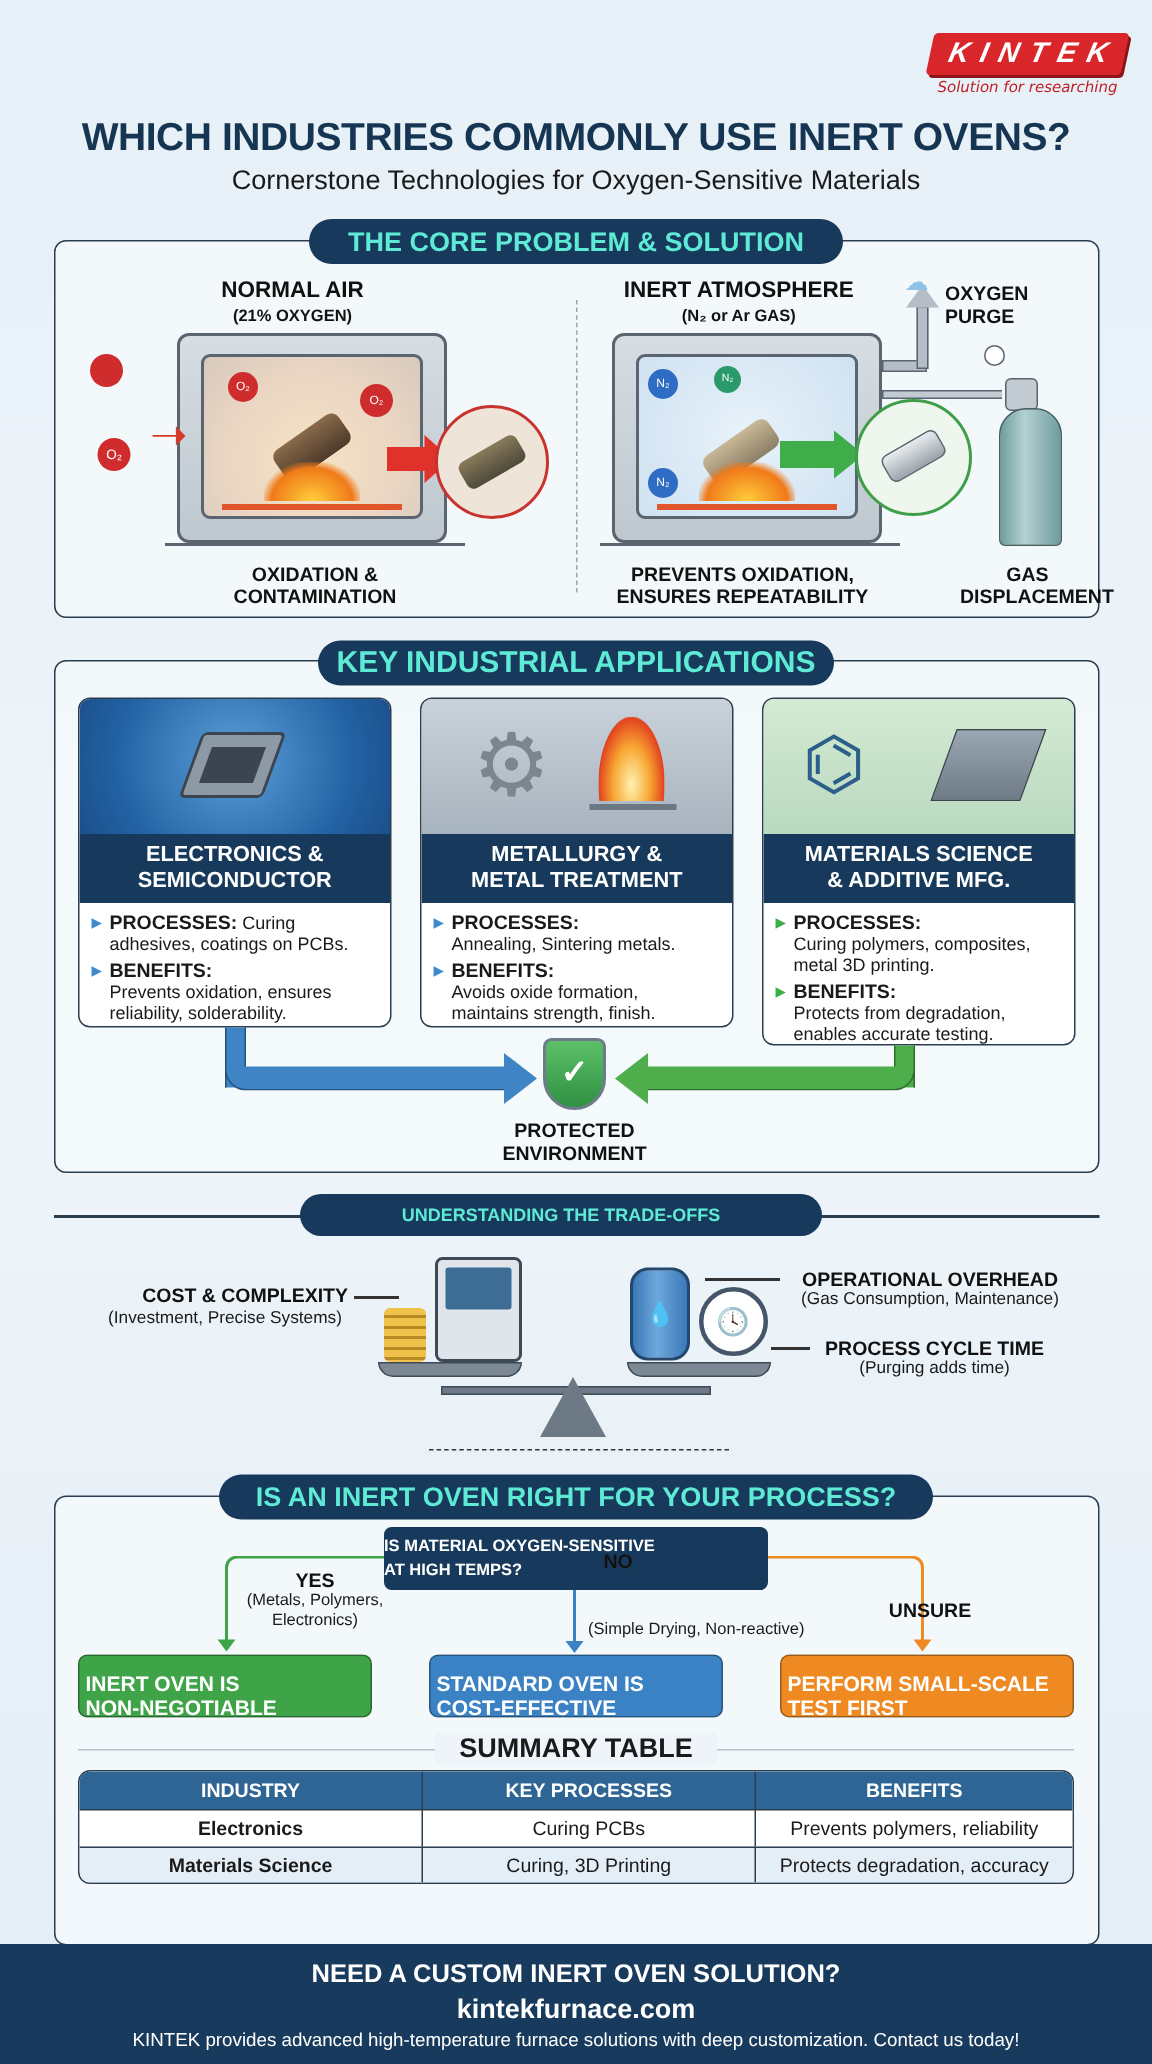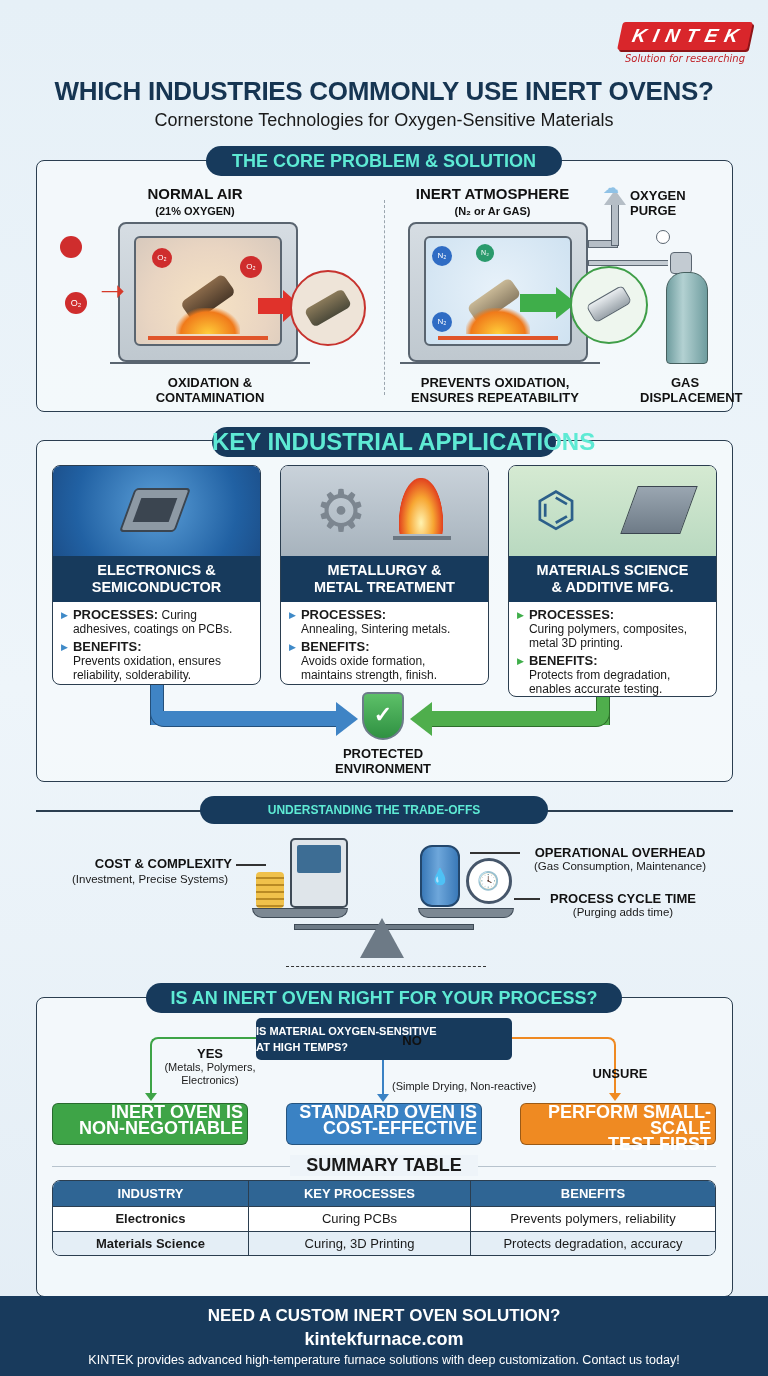--- a/index.html
+++ b/index.html
@@ -17,21 +17,21 @@
 .h-sub{font-size:11px;font-weight:bold}
 .oven{border:2px solid #5a6570;border-radius:8px;background:linear-gradient(#d6dde3,#bfc8cf)}
 .oven-in{border:2px solid #5a6570;border-radius:6px}
 .card{border:1.5px solid #2b3e50;border-radius:8px;background:#fff;overflow:hidden}
 .card-img{height:90px}
 .card-title{background:#173a5c;color:#fff;font-weight:bold;text-align:center;font-size:14.5px;line-height:17px;padding:6px 4px}
 .card-body{padding:6px 8px;font-size:12px;line-height:14px}
 .card-body .row{display:flex;gap:5px;margin-bottom:4px}
 .tri{color:#3f8ac8;font-size:9px;line-height:14px}
 .card-body b{font-size:13px}
-.decision{border-radius:6px;color:#fff;font-weight:bold;text-align:right;font-size:18px;line-height:16px;padding:0 4px;border:1.5px solid rgba(0,0,0,.35)}
+.decision{border-radius:6px;color:#fff;font-weight:bold;text-align:left;font-size:14px;line-height:16px;padding:10px 4px;border:1.5px solid rgba(0,0,0,.35)}
 table{border-collapse:separate;border-spacing:0;width:100%;border:1.5px solid #2b3e50;border-radius:8px;overflow:hidden;font-size:13px}
 th{background:#2f6594;color:#fff;font-weight:bold;height:25px;border-right:1.5px solid #2b3e50}
 td{height:24.5px;text-align:center;border-top:1.5px solid #2b3e50;border-right:1.5px solid #2b3e50}
 th:last-child,td:last-child{border-right:none}
 tr:nth-child(even) td{background:#e4eef6}
 tr:nth-child(odd) td{background:#fff}
 .footer{left:0;top:1296px;width:768px;height:80px;background:#183a5c;color:#fff;text-align:center}
 </style>
 </head>
 <body>
@@ -97,21 +97,21 @@
 <div class="abs" style="left:556px;top:287px;width:0;height:0;border-left:20px solid #3fae4a;border-top:16px solid transparent;border-bottom:16px solid transparent"></div>
 <div class="abs" style="left:570px;top:266px;width:78px;height:78px;border-radius:50%;border:2.5px solid #3f9e48;background:#eef6ee">
   <div class="abs" style="left:16px;top:26px;width:42px;height:20px;background:linear-gradient(#e8ecef,#9ba4ab);border-radius:5px;transform:rotate(-30deg);border:1px solid #5a6570"></div>
 </div>
 <div class="abs h-lbl" style="left:395px;top:375px;width:200px">PREVENTS OXIDATION,</div>
 <div class="abs h-lbl" style="left:395px;top:390px;width:200px">ENSURES REPEATABILITY</div>
 <div class="abs h-lbl" style="left:640px;top:375px;width:90px">GAS</div>
 <div class="abs h-lbl" style="left:640px;top:390px;width:90px">DISPLACEMENT</div>
 
 <div class="abs panel" style="left:36px;top:440px;width:697px;height:342px"></div>
-<div class="abs pill" style="left:212px;top:427px;width:344px;height:30px;line-height:30px;font-size:24px">KEY INDUSTRIAL APPLICATIONS</div>
+<div class="abs pill" style="left:212px;top:427px;width:344px;height:30px;line-height:30px;font-size:20px">KEY INDUSTRIAL APPLICATIONS</div>
 
 <div class="abs card" style="left:52px;top:465px;width:209px;height:220px">
   <div class="card-img" style="background:radial-gradient(circle at 50% 45%,#5b9fd8,#2161a3 70%,#1c4f8a)">
     <div style="position:relative;left:74px;top:22px;width:56px;height:44px;background:#8d99a4;transform:skewX(-20deg);border:2px solid #3b4550;border-radius:4px">
         <div style="margin:8px;height:24px;background:#3b4550"></div>
       </div>
   </div>
   <div class="card-title">
       <div>ELECTRONICS &amp;</div>
       <div>SEMICONDUCTOR</div>
@@ -243,21 +243,21 @@
     <div>PERFORM SMALL-SCALE</div>
     <div>TEST FIRST</div>
   </div>
 
 <div class="abs" style="left:52px;top:1166px;width:664px;height:1px;background:#b7c3cd"></div>
 <div class="abs" style="left:290px;top:1155px;width:188px;text-align:center;font-weight:bold;font-size:18px;background:#eef4f9">SUMMARY TABLE</div>
 <div class="abs" style="left:52px;top:1180px;width:664px">
   <table>
     <thead>
         <tr>
-      <th style="width:196px">INDUSTRY</th>
+      <th style="width:229px">INDUSTRY</th>
       <th style="width:222px">KEY PROCESSES</th>
       <th>BENEFITS</th>
     </tr>
       </thead>
     <tbody>
       <tr>
           <td style="font-weight:bold">Electronics</td>
           <td>Curing PCBs</td>
           <td>Prevents polymers, reliability</td>
         </tr>

